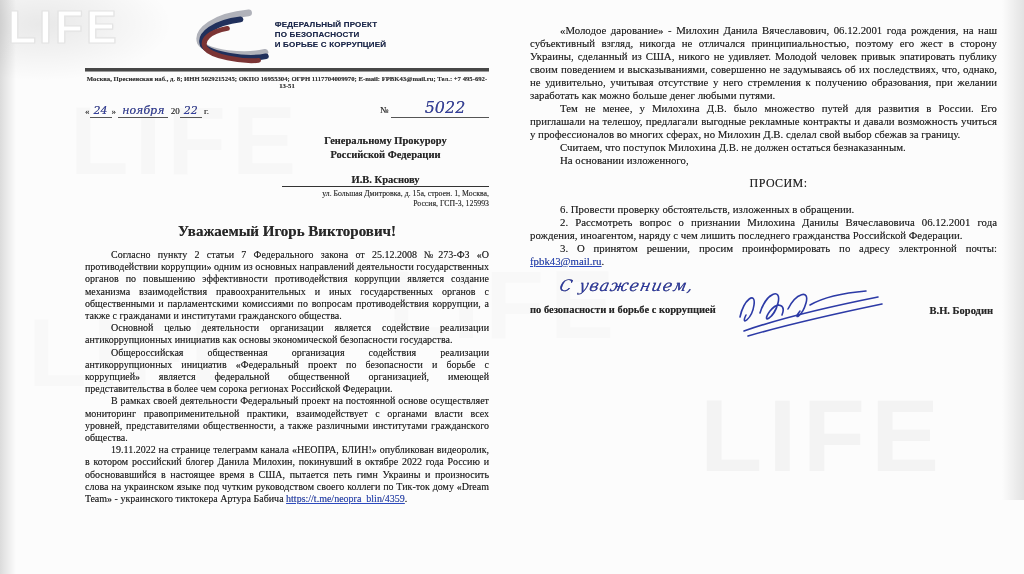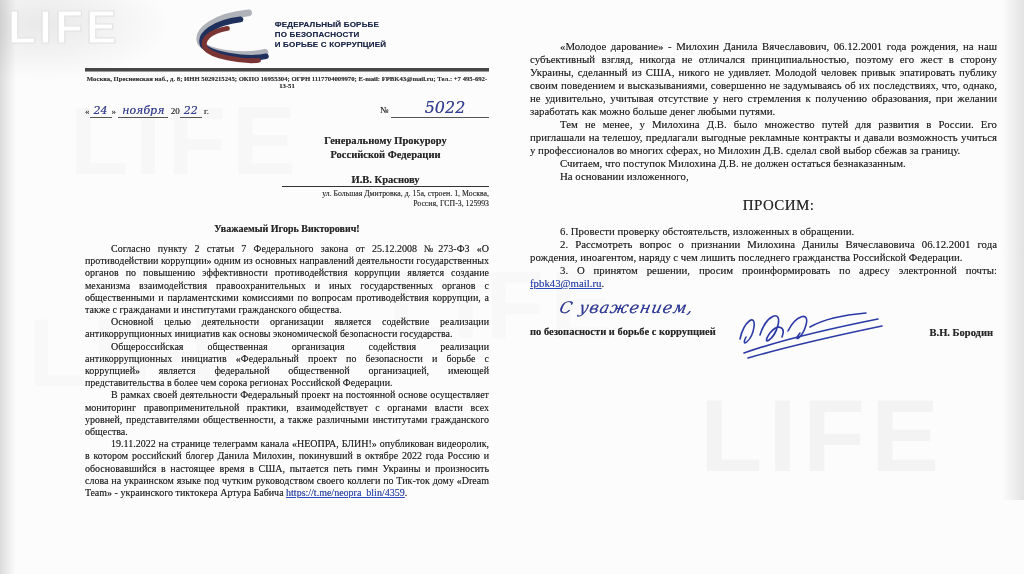--- a/index.html
+++ b/index.html
@@ -43,30 +43,30 @@
   .num-hand{border-bottom:1px solid #555;min-width:88px;font-size:16px;padding-left:10px;
     display:inline-block;}
 
   
   .recipient{width:207px;margin-left:auto;margin-top:16px;text-align:center;}
   .recip-title{font-weight:bold;font-size:10.5px;line-height:14px;}
   .recip-name{font-weight:bold;font-size:10.5px;margin-top:12px;border-bottom:1px solid #333;
     padding-bottom:1px;}
   .recip-addr{font-size:7.8px;line-height:9.5px;margin-top:2px;text-align:right;color:#333;}
 
-  .salutation{margin-top:15px;text-align:center;font-weight:bold;font-size:10px;}
+  .salutation{margin-top:15px;text-align:center;font-weight:bold;font-size:15px;}
 
   .body1{margin-top:9px;}
   .para{font-size:10px;line-height:12.2px;text-align:justify;text-indent:26px;}
-  .body2{margin-top:40px;}
+  .body2{margin-top:24px;}
   .para2{font-size:10.8px;line-height:13px;text-align:justify;text-indent:30px;}
 
   .doc-link{color:#2b49c0;text-decoration:underline;cursor:pointer;}
 
-  .request-heading{text-align:center;font-size:15px;margin-top:16px;letter-spacing:0.4px;}
+  .request-heading{text-align:center;font-size:12px;margin-top:10px;letter-spacing:0.4px;}
   .request-list{margin-top:13px;}
 
   .closing-hand{font-family:"DejaVu Serif",serif;font-style:italic;font-size:16px;
     color:#2e3aa0;margin:8px 0 0 30px;transform:skewX(-12deg);display:inline-block;
     letter-spacing:1px;}
 
   .sig-row{position:relative;margin-top:8px;display:flex;justify-content:space-between;
     align-items:center;}
   .signer-title{font-weight:bold;font-size:10.5px;line-height:14px;}
   .signer-name{font-weight:bold;font-size:10.5px;padding-right:4px;}
@@ -88,21 +88,21 @@
 
   <div class="col" id="col-left">
 
     <div class="logo-row">
       <svg class="logo-swoosh" viewBox="0 0 100 70">
         <path d="M74,8 C32,12 10,30 15,44 C23,58 70,62 94,56" fill="none" stroke="#b0b2ba" stroke-width="8" stroke-linecap="round"></path>
         <path d="M64,16 C32,20 13,34 18,47 C26,59 72,66 95,61" fill="none" stroke="#20305c" stroke-width="7" stroke-linecap="round"></path>
         <path d="M48,27 C26,31 16,41 21,51 C29,61 64,68 86,66" fill="none" stroke="#7b3434" stroke-width="6" stroke-linecap="round"></path>
       </svg>
       <div class="org-name">
-        <div>ФЕДЕРАЛЬНЫЙ БОРЬБЕ</div>
+        <div>ФЕДЕРАЛЬНЫЙ ПРОЕКТ</div>
         <div>ПО БЕЗОПАСНОСТИ</div>
         <div>И БОРЬБЕ С КОРРУПЦИЕЙ</div>
       </div>
     </div>
 
     <div class="head-rule"></div>
     <div class="contact-line">Москва, Пресненская наб., д. 8; ИНН 5029215245; ОКПО 16955304; ОГРН 1117704009970; E-mail: FPBK43@mail.ru; Тел.: +7 495-692-13-51</div>
 
     <div class="dateline">
       <div class="date-left">

